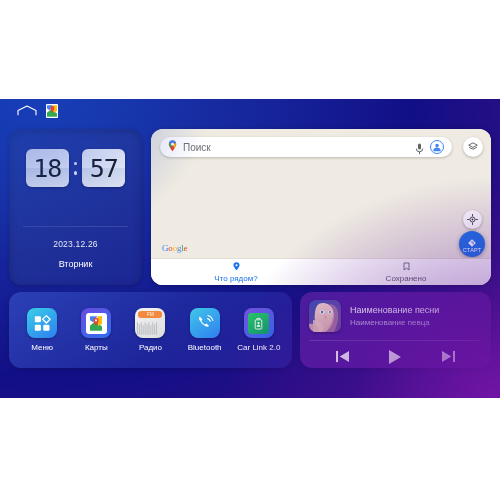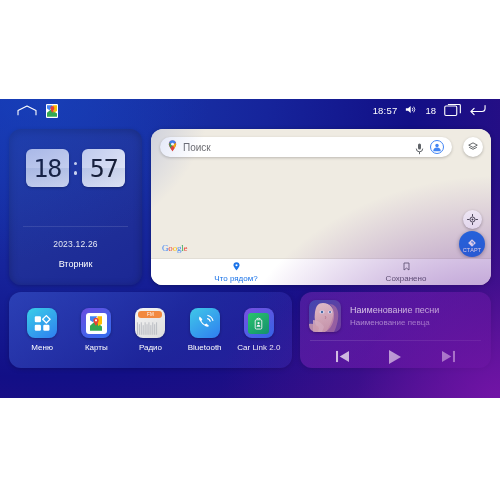--- a/index.html
+++ b/index.html
@@ -163,43 +163,20 @@
           <path d="M1 10.2 V5.6 L10 1 L19 5.6 V10.2" fill="none" stroke="#ffffff" stroke-width="1.1" stroke-linejoin="round"></path>
         </svg>
       </span>
       <span class="gmap-badge">
         <svg viewBox="0 0 12 14" width="10" height="12">
           <path d="M0 0h12v14H0z" fill="#ffffff"></path>
           <path d="M0 9l5-4 7 5v4H0z" fill="#34a853"></path>
           <path d="M7 0h5v7l-4 2z" fill="#fbbc05"></path>
           <path d="M0 0h7L3 6 0 4z" fill="#4285f4"></path>
           <path d="M4 3.5a2.4 2.4 0 1 1 4.8 0C8.8 6 6.4 9 6.4 9S4 6 4 3.5z" fill="#ea4335"></path>
-        </svg>
-      </span>
-    </div>
-    <div class="sb-right">
-      <span class="sb-time">18:57</span>
-      <span>
-        <svg viewBox="0 0 14 12" width="12" height="11">
-          <path d="M1 4.5h2.6L6.6 2v8L3.6 7.5H1z" fill="#ffffff"></path>
-          <path d="M8.4 4.1a3 3 0 0 1 0 3.8" fill="none" stroke="#ffffff" stroke-width="1"></path>
-          <path d="M10.1 2.7a5.1 5.1 0 0 1 0 6.6" fill="none" stroke="#ffffff" stroke-width="1"></path>
-        </svg>
-      </span>
-      <span class="sb-vol">18</span>
-      <span>
-        <svg viewBox="0 0 18 13" width="17" height="12">
-          <rect x="0.6" y="2.2" width="13" height="10.2" rx="1.3" fill="none" stroke="#ffffff" stroke-width="1.2"></rect>
-          <path d="M4 0.6h12.5a1 1 0 0 1 1 1V10" fill="none" stroke="#ffffff" stroke-width="1.2"></path>
-        </svg>
-      </span>
-      <span>
-        <svg viewBox="0 0 18 12" width="17" height="12">
-          <path d="M17 1.3v3.1a3.2 3.2 0 0 1-3.2 3.2H2.4" fill="none" stroke="#ffffff" stroke-width="1.2" stroke-linecap="round"></path>
-          <path d="M5.4 4.2 2.1 7.6l3.3 3.2" fill="none" stroke="#ffffff" stroke-width="1.2" stroke-linecap="round" stroke-linejoin="round"></path>
         </svg>
       </span>
     </div>
   </div>
 
   <div class="card" id="clock-card">
     <div class="flip-row">
       <div class="flip">18</div>
       <div class="colon">
           <i></i>

